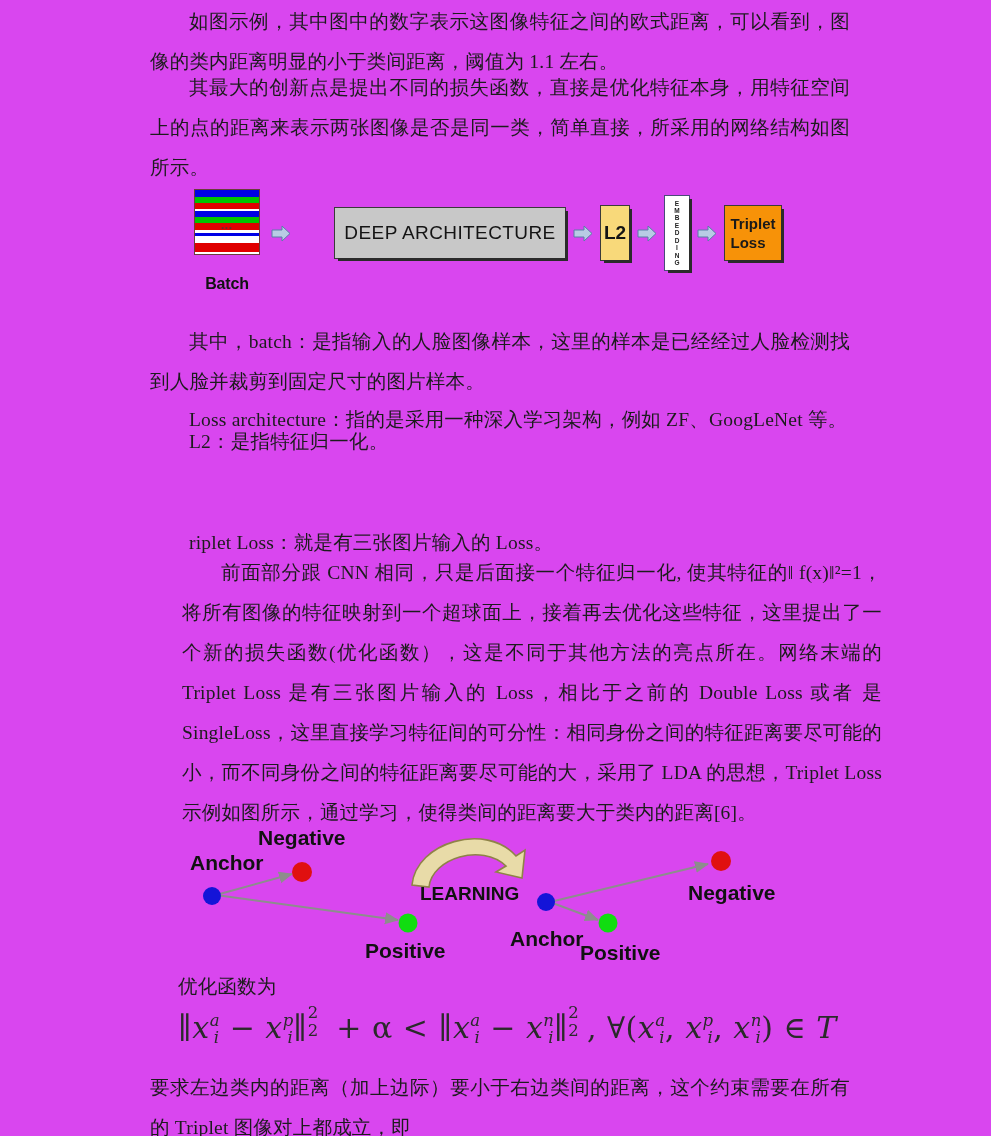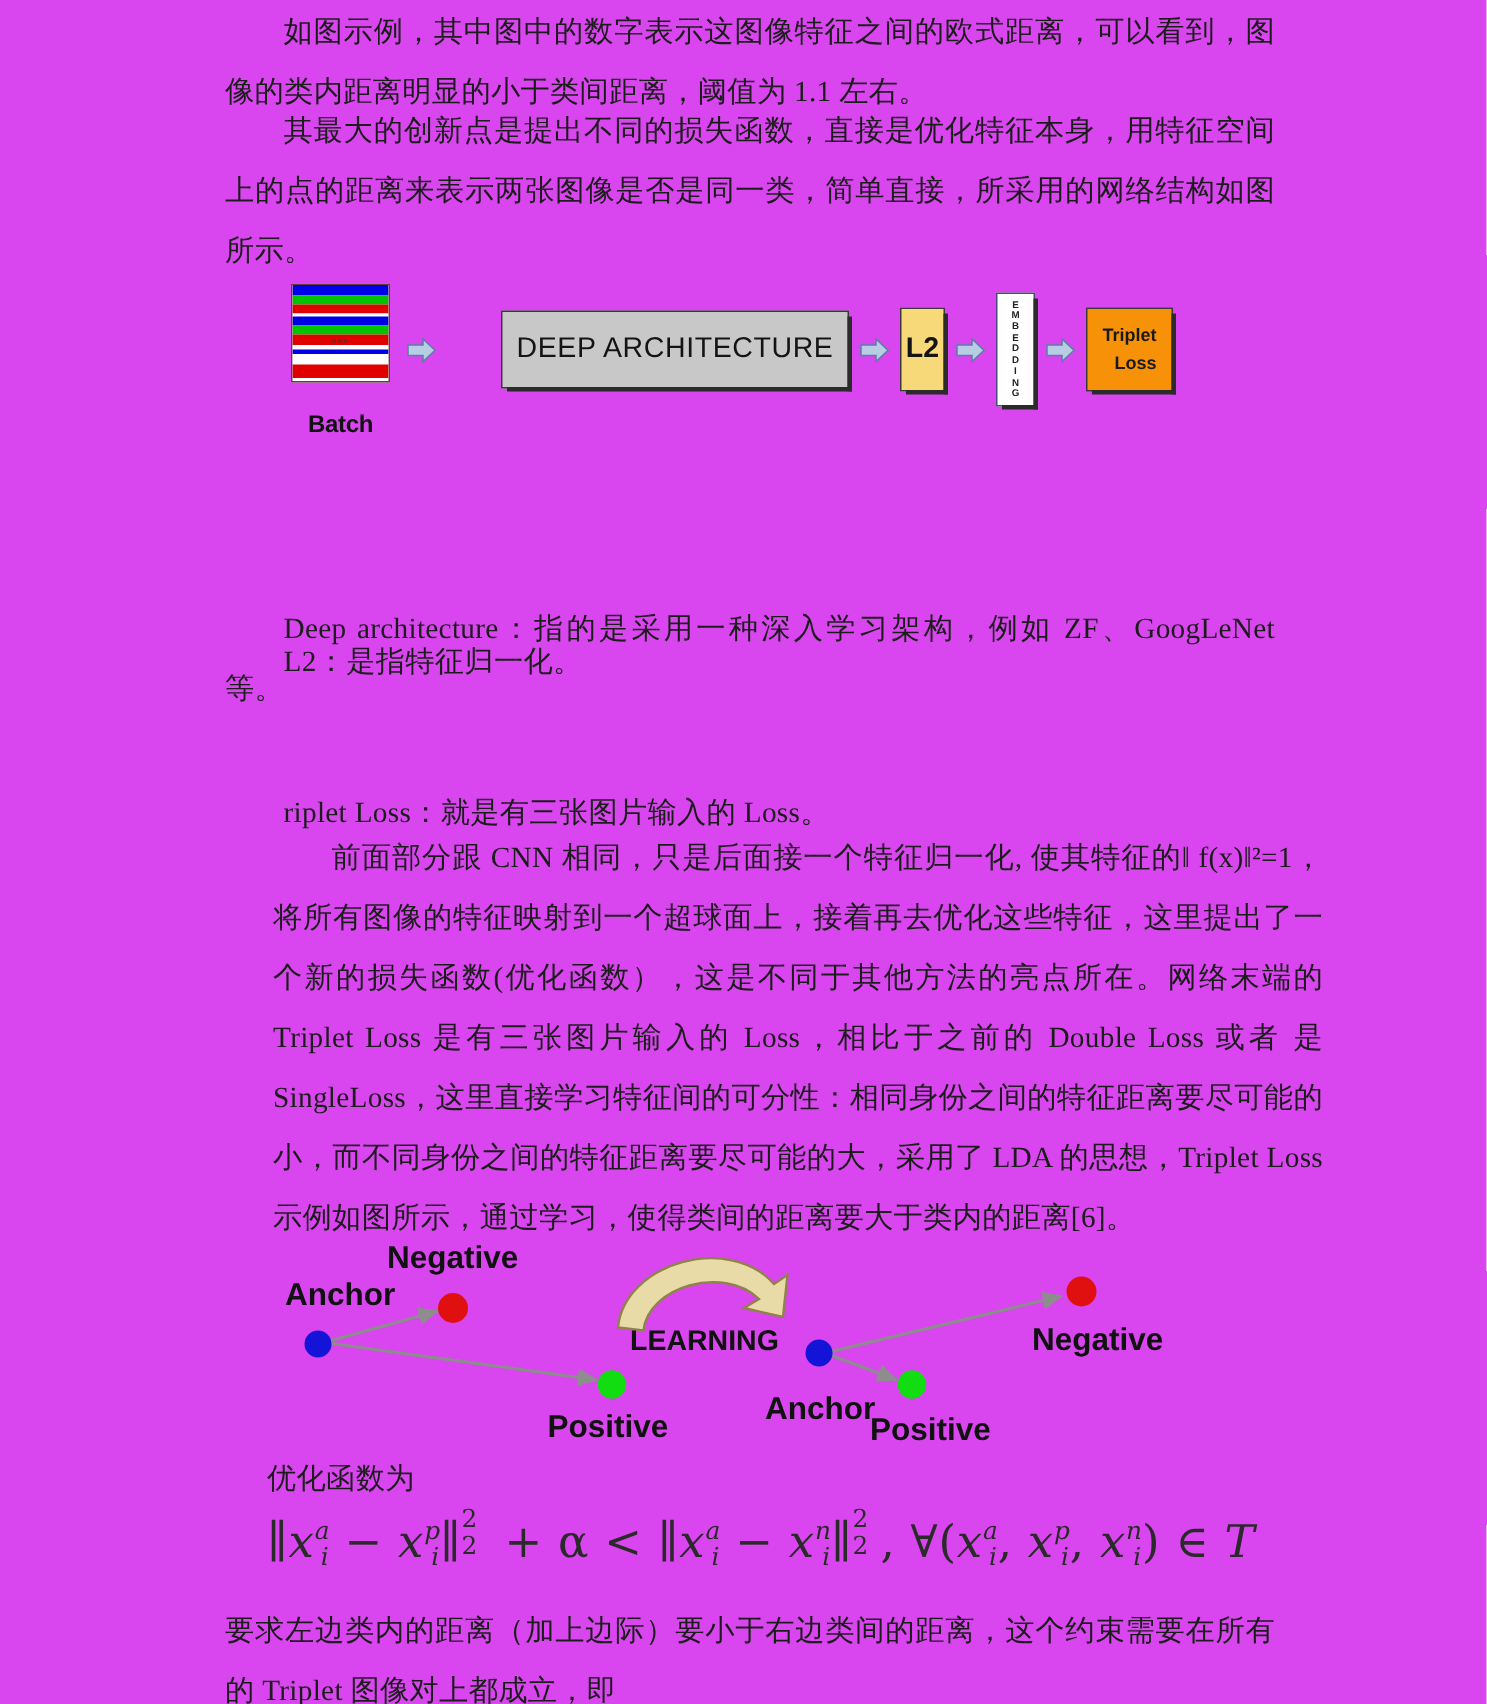--- a/index.html
+++ b/index.html
@@ -164,25 +164,25 @@
     letter-spacing: 0px;
     color: #222;
     text-align: center;
     font-weight: 700;
   }
   #box-triplet {
     width: 58px;
     height: 56px;
     background: #f79208;
     border: 1px solid #3a3a3a;
-    font-size: 12px;
+    font-size: 15px;
     font-weight: 700;
     line-height: 19px;
     color: #1a1a1a;
-    text-align: right;
+    text-align: left;
   }
 
   
   #fig-triplet {
     position: absolute;
     left: 180px;
     top: 828px;
     width: 620px;
     height: 135px;
   }
@@ -294,22 +294,23 @@
 
       <div class="box" id="box-triplet">
         <span>
           <span>Triplet</span><br>
           <span>Loss</span>
         </span>
       </div>
     </div>
   </div>
 
-
-  <div class="para indent" style="top:400px;">Deep architecture：指的是采用一种深入学习架构，例如 ZF、GoogLeNet 等。</div>
+  <div class="para indent" style="top:322px;">其中，batch：是指输入的人脸图像样本，这里的样本是已经经过人脸检测找到人脸并裁剪到固定尺寸的图片样本。</div>
+
+  <div class="para indent" style="top:400px;">Loss architecture：指的是采用一种深入学习架构，例如 ZF、GoogLeNet 等。</div>
 
   <div class="para indent" style="top:422px;">L2：是指特征归一化。</div>
 
 
   <div class="para indent" style="top:523px;">riplet Loss：就是有三张图片输入的 Loss。</div>
 
   <div class="para indent" style="top:553px;margin-left:32px;">前面部分跟 CNN 相同，只是后面接一个特征归一化, 使其特征的‖ f(x)‖²=1，将所有图像的特征映射到一个超球面上，接着再去优化这些特征，这里提出了一个新的损失函数(优化函数），这是不同于其他方法的亮点所在。网络末端的 Triplet Loss 是有三张图片输入的 Loss，相比于之前的 Double Loss 或者 是 SingleLoss，这里直接学习特征间的可分性：相同身份之间的特征距离要尽可能的小，而不同身份之间的特征距离要尽可能的大，采用了 LDA 的思想，Triplet Loss 示例如图所示，通过学习，使得类间的距离要大于类内的距离[6]。</div>
 
   <div id="fig-triplet">
     <svg width="620" height="135" viewBox="0 0 620 135">

